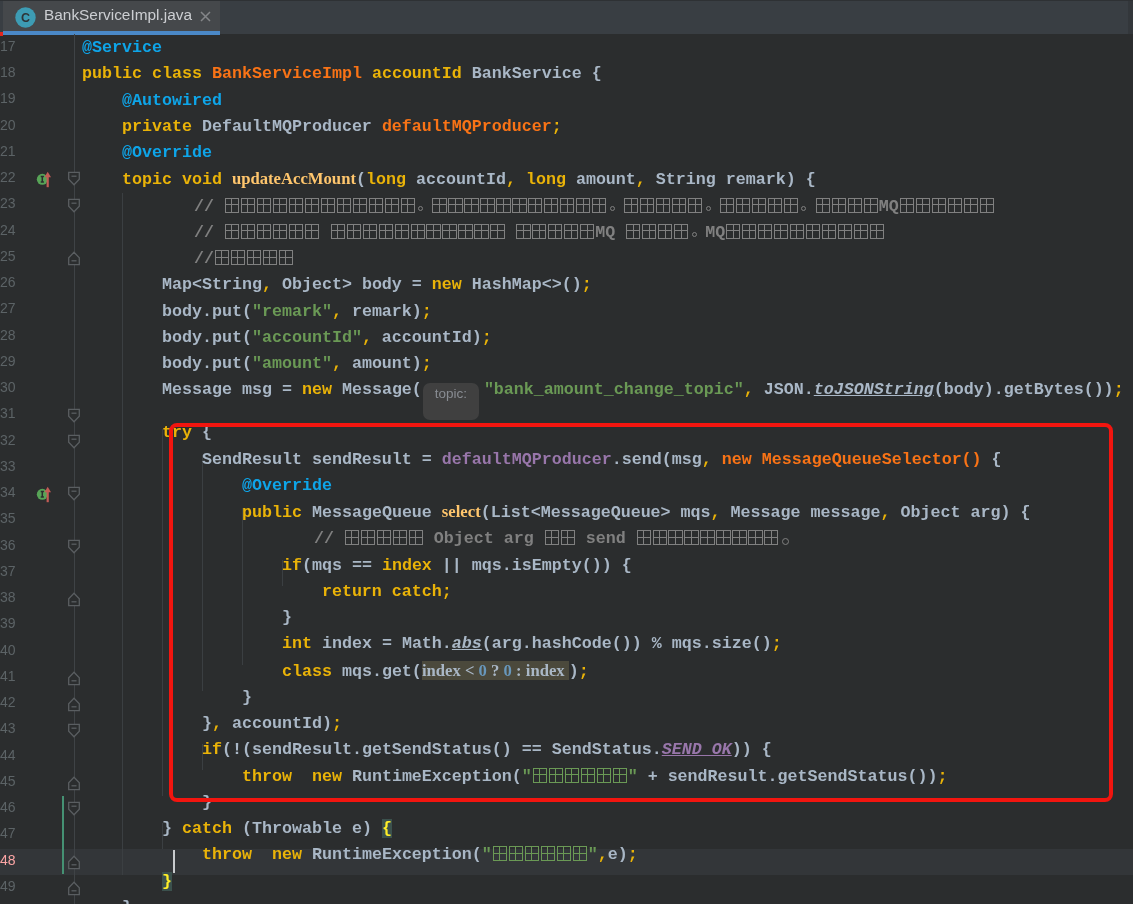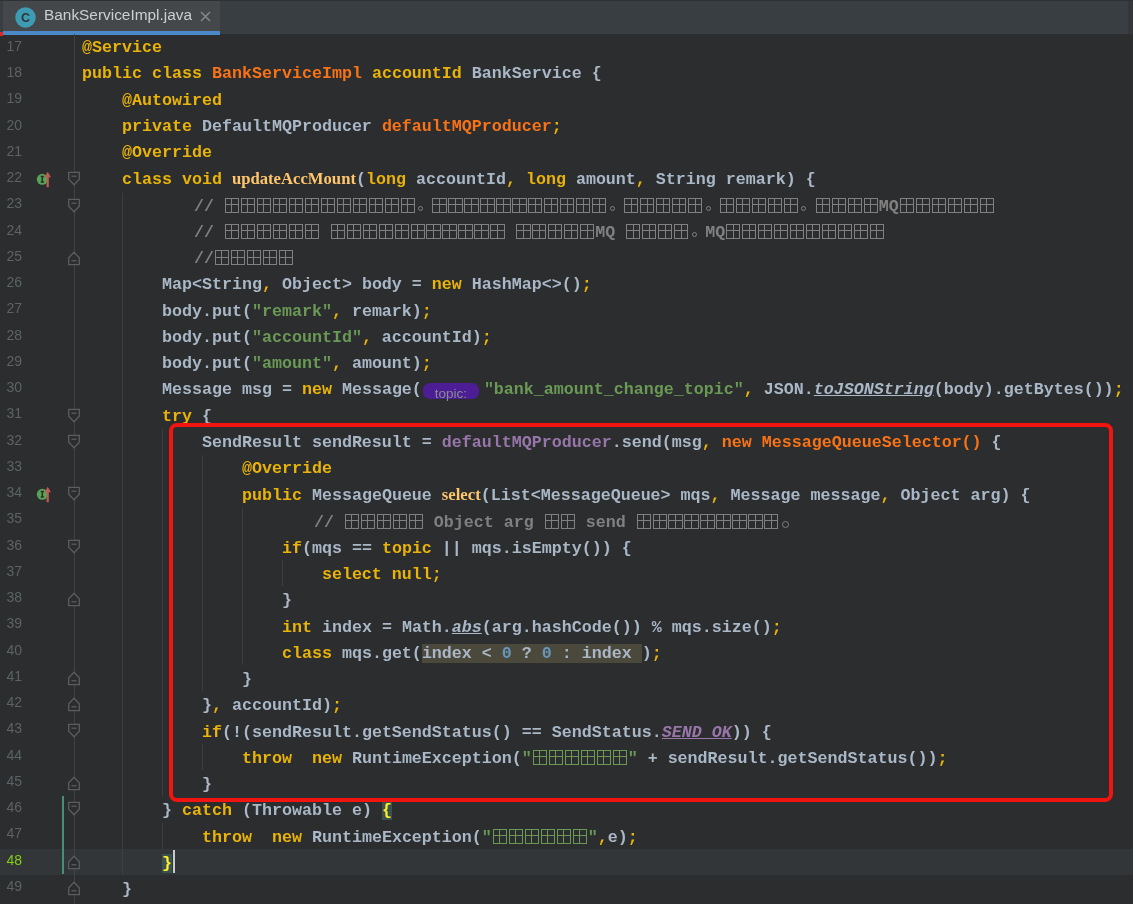--- a/index.html
+++ b/index.html
@@ -7,42 +7,42 @@
 #tab { position:absolute; left:3px; top:1px; width:217px; height:30px; background:#45484B; }
 #underline { position:absolute; left:3px; top:31px; width:217px; height:4.4px; background:#4A88C7; }
 #tabsb { position:absolute; left:1128px; top:1px; width:5px; height:33px; background:#33373B; }
 #ticon { position:absolute; left:15px; top:7px; }
 #ttitle { position:absolute; left:44px; top:6px; font:15.4px "Liberation Sans",sans-serif; color:#CCCED2; }
 #tclose { position:absolute; left:199px; top:10px; }
 #reddot { position:absolute; left:0; top:31.8px; width:2.5px; height:3.8px; background:#E3261F; }
 #caretline { position:absolute; left:0; top:848.75px; width:1133px; height:26.25px; background:#333639; }
 #gutline { position:absolute; left:73.6px; top:34px; width:1.2px; height:870px; background:#3F4346; }
 #vcs { position:absolute; left:61.8px; top:795.5px; width:2.2px; height:78px; background:#459173; }
-#nums { position:absolute; left:0; top:32.8px; width:28.5px; text-align:center;
+#nums { position:absolute; left:0; top:32.8px; width:28.5px; text-align:left;
   font:14px "Liberation Sans",sans-serif; line-height:26.25px; color:#5C6366; white-space:pre; }
-#nums .cur { color:#84cc16;margin-top:42px; }
+#nums .cur { color:#fca5a5;margin-top:42px; }
 #code { position:absolute; left:82.0px; top:35.0px;
   font:700 16.6667px "Liberation Mono",monospace; line-height:26.25px; color:#A9B7C6; white-space:pre; }
 .fm { position:absolute; left:67px; }
 .im { position:absolute; left:33px; }
 .ig { position:absolute; width:1px; background:#3B3F42; }
-.k { color:#eab308; } .a { color:#eab308; } .s { color:#6A9955; } .c { color:#808080;margin-left:32px; }
+.k { color:#eab308; } .a { color:#0ea5e9; } .s { color:#6A9955; } .c { color:#808080;margin-left:32px; }
 .n { color:#6897BB; } .f { color:#9876AA; } .m { color:#FFC66D;font-family:Liberation Serif, serif; } .g { color:#f97316; }
 .i { font-style:italic;text-decoration:underline; }
-.e { background:#4B493C; }
+.e { background:#4B493C;font-family:Liberation Serif, serif; }
 .bm { color:#FFEF28; background:#3B514D; }
 .z { display:inline-block; width:14.2px; height:15px; border:1px solid; vertical-align:-2px;
   margin:0 0.9px 0 0.9px; position:relative; font-style:normal; }
 .z::before { content:""; position:absolute; left:0; right:0; top:44%; border-top:1.3px solid; }
 .z::after { content:""; position:absolute; top:0; bottom:0; left:45%; border-left:1.3px solid; }
 .q { display:inline-block; width:16px; height:14.5px; vertical-align:-1.5px; position:relative; font-style:normal; }
 .q::before { content:""; position:absolute; left:2.5px; bottom:1px; width:3px; height:3px; border:1.6px solid; border-radius:50%; }
 .o { display:inline-block; width:16px; height:14.5px; vertical-align:-1.5px; position:relative; font-style:normal; }
 .o::before { content:""; position:absolute; left:3px; bottom:0px; width:5px; height:5px; border:1.2px solid; border-radius:50%; }
-.h { display:inline-block; width:56px; height:16px; margin:0 5px 0 1px; background:#4c1d95; border-radius:7px;
+.h { display:inline-block; width:56px; height:37px; margin:0 5px 0 1px; background:#404040; border-radius:7px;
   font:13.5px "Liberation Sans",sans-serif; font-weight:normal; color:#888C92; text-align:center; line-height:21px;
   vertical-align:-4px; }
 #caret { position:absolute; left:173.2px; top:850.2px; width:2.2px; height:23px; background:#C8CBCE; }
 #annot { position:absolute; left:169px; top:423.2px; width:944px; height:378.6px;
   border:4.4px solid #F2150F; border-radius:8px; }
 </style></head>
 <body>
 <div id="caretline"></div>
 <div id="tabbar"></div>
 <div id="tab"></div>
@@ -169,36 +169,36 @@
     <circle cx="9.3" cy="11.3" r="5.5" fill="#57A457"></circle>
     <path d="M7.7,8.6 h3.2 M9.3,8.6 v5.4 M7.7,14 h3.2" stroke="#2B2D2E" stroke-width="1.5" fill="none"></path>
     <path d="M14.7,8.4 V19.2" stroke="#C35B55" stroke-width="2.2"></path>
     <path d="M14.7,3.7 L11.4,9.2 H18 Z" fill="#C35B55"></path>
   </svg>
 <pre id="code"><span class="a">@Service</span>
 <span class="k">public class</span> <span class="g">BankServiceImpl</span> <span class="k">accountId</span> BankService {
     <span class="a">@Autowired</span>
     <span class="k">private</span> DefaultMQProducer <span class="g">defaultMQProducer</span><span class="k">;</span>
     <span class="a">@Override</span>
-    <span class="k">class void</span> <span class="m">updateAccMount</span>(<span class="k">long</span> accountId<span class="k">,</span> <span class="k">long</span> amount<span class="k">,</span> String remark) {
+    <span class="k">topic void</span> <span class="m">updateAccMount</span>(<span class="k">long</span> accountId<span class="k">,</span> <span class="k">long</span> amount<span class="k">,</span> String remark) {
         <span class="c">// <i class="z"></i><i class="z"></i><i class="z"></i><i class="z"></i><i class="z"></i><i class="z"></i><i class="z"></i><i class="z"></i><i class="z"></i><i class="z"></i><i class="z"></i><i class="z"></i><i class="q"></i><i class="z"></i><i class="z"></i><i class="z"></i><i class="z"></i><i class="z"></i><i class="z"></i><i class="z"></i><i class="z"></i><i class="z"></i><i class="z"></i><i class="z"></i><i class="q"></i><i class="z"></i><i class="z"></i><i class="z"></i><i class="z"></i><i class="z"></i><i class="q"></i><i class="z"></i><i class="z"></i><i class="z"></i><i class="z"></i><i class="z"></i><i class="q"></i><i class="z"></i><i class="z"></i><i class="z"></i><i class="z"></i>MQ<i class="z"></i><i class="z"></i><i class="z"></i><i class="z"></i><i class="z"></i><i class="z"></i></span>
         <span class="c">// <i class="z"></i><i class="z"></i><i class="z"></i><i class="z"></i><i class="z"></i><i class="z"></i> <i class="z"></i><i class="z"></i><i class="z"></i><i class="z"></i><i class="z"></i><i class="z"></i><i class="z"></i><i class="z"></i><i class="z"></i><i class="z"></i><i class="z"></i> <i class="z"></i><i class="z"></i><i class="z"></i><i class="z"></i><i class="z"></i>MQ <i class="z"></i><i class="z"></i><i class="z"></i><i class="z"></i><i class="q"></i>MQ<i class="z"></i><i class="z"></i><i class="z"></i><i class="z"></i><i class="z"></i><i class="z"></i><i class="z"></i><i class="z"></i><i class="z"></i><i class="z"></i></span>
         <span class="c">//<i class="z"></i><i class="z"></i><i class="z"></i><i class="z"></i><i class="z"></i></span>
         Map&lt;String<span class="k">,</span> Object&gt; body = <span class="k">new</span> HashMap&lt;&gt;()<span class="k">;</span>
         body.put(<span class="s">"remark"</span><span class="k">,</span> remark)<span class="k">;</span>
         body.put(<span class="s">"accountId"</span><span class="k">,</span> accountId)<span class="k">;</span>
         body.put(<span class="s">"amount"</span><span class="k">,</span> amount)<span class="k">;</span>
         Message msg = <span class="k">new</span> Message(<span class="h">topic:</span><span class="s">"bank_amount_change_topic"</span><span class="k">,</span> JSON.<span class="i">toJSONString</span>(body).getBytes())<span class="k">;</span>
         <span class="k">try</span> {
             SendResult sendResult = <span class="f">defaultMQProducer</span>.send(msg<span class="k">,</span> <span class="g">new MessageQueueSelector()</span> {
                 <span class="a">@Override</span>
                 <span class="k">public</span> MessageQueue <span class="m">select</span>(List&lt;MessageQueue&gt; mqs<span class="k">,</span> Message message<span class="k">,</span> Object arg) {
                     <span class="c">// <i class="z"></i><i class="z"></i><i class="z"></i><i class="z"></i><i class="z"></i> Object arg <i class="z"></i><i class="z"></i> send <i class="z"></i><i class="z"></i><i class="z"></i><i class="z"></i><i class="z"></i><i class="z"></i><i class="z"></i><i class="z"></i><i class="z"></i><i class="o"></i></span>
-                    <span class="k">if</span>(mqs == <span class="k">topic</span> || mqs.isEmpty()) {
-                        <span class="k">select null;</span>
+                    <span class="k">if</span>(mqs == <span class="k">index</span> || mqs.isEmpty()) {
+                        <span class="k">return catch;</span>
                     }
                     <span class="k">int</span> index = Math.<span class="i">abs</span>(arg.hashCode()) % mqs.size()<span class="k">;</span>
                     <span class="k">class</span> mqs.get(<span class="e">index &lt; <span class="n">0</span> ? <span class="n">0</span> : index </span>)<span class="k">;</span>
                 }
             }<span class="k">,</span> accountId)<span class="k">;</span>
             <span class="k">if</span>(!(sendResult.getSendStatus() == SendStatus.<span class="f i">SEND_OK</span>)) {
                 <span class="k">throw  new</span> RuntimeException(<span class="s">"<i class="z"></i><i class="z"></i><i class="z"></i><i class="z"></i><i class="z"></i><i class="z"></i>"</span> + sendResult.getSendStatus())<span class="k">;</span>
             }
         } <span class="k">catch</span> (Throwable e) <span class="bm">{</span>
             <span class="k">throw  new</span> RuntimeException(<span class="s">"<i class="z"></i><i class="z"></i><i class="z"></i><i class="z"></i><i class="z"></i><i class="z"></i>"</span><span class="k">,</span>e)<span class="k">;</span>

